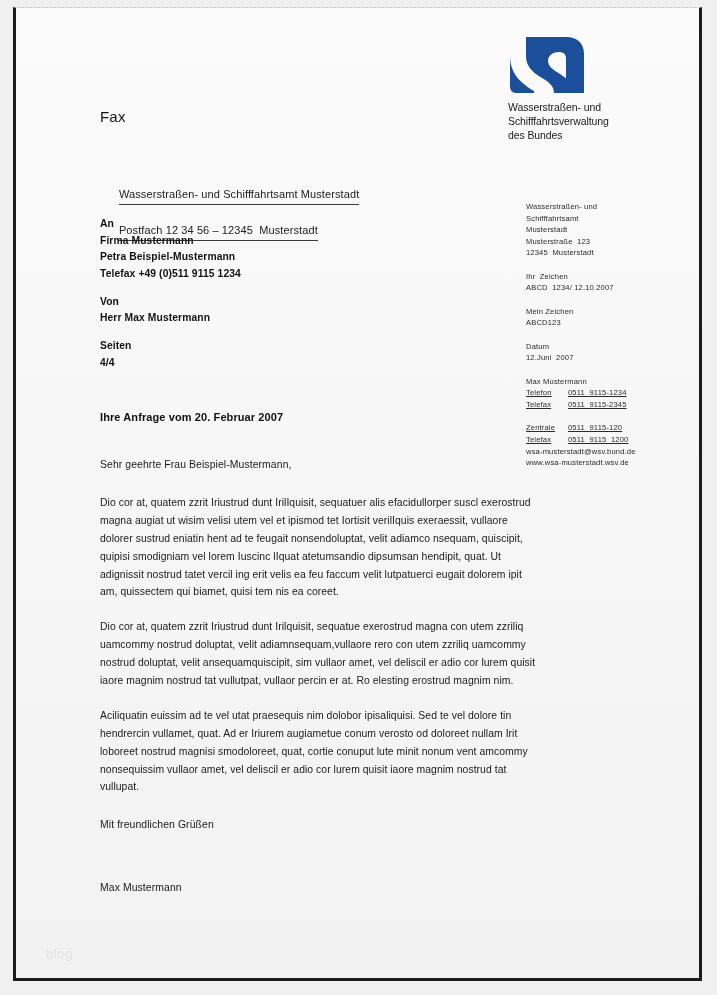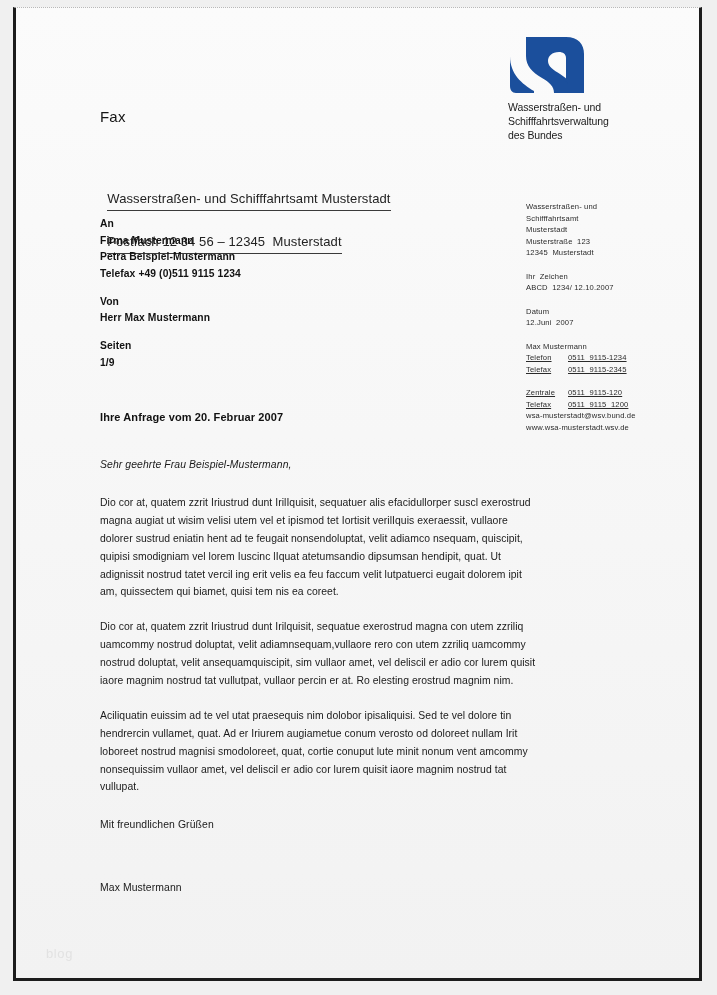--- a/index.html
+++ b/index.html
@@ -91,23 +91,23 @@
     position: absolute;
     left: 84px;
     top: 100px;
     font-size: 15px;
     color: #151515;
     letter-spacing: 0.2px;
   }
 
   #sender-line {
     position: absolute;
-    left: 69px;
+    left: 84px;
     top: 160px;
-    font-size: 13px;
+    font-size: 11px;
     color: #222;
     line-height: 1.6;
     letter-spacing: 0.1px;
     white-space: pre;
   }
   #sender-line .u {
     border-bottom: 1px solid #3a3a3a;
     padding-bottom: 0.5px;
     display: inline-block;
   }
@@ -134,21 +134,20 @@
     letter-spacing: 0.1px;
   }
 
   #salutation {
     position: absolute;
     left: 84px;
     top: 451px;
     font-size: 10.4px;
     color: #1a1a1a;
     letter-spacing: 0.1px;
-    font-style: italic;
   }
 
   #body-copy {
     position: absolute;
     left: 84px;
     top: 486px;
     width: 440px;
     font-size: 10.4px;
     color: #1a1a1a;
     line-height: 1.72;
@@ -217,20 +216,24 @@
         <div class="info-line">Musterstadt</div>
         <div class="info-line">Musterstraße  123</div>
         <div class="info-line">12345  Musterstadt</div>
       </div>
 
       <div class="info-block">
         <div class="info-label">Ihr  Zeichen</div>
         <div class="info-line">ABCD  1234/ 12.10.2007</div>
       </div>
 
+      <div class="info-block">
+        <div class="info-label">Mein Zeichen</div>
+        <div class="info-line">ABCD123</div>
+      </div>
 
       <div class="info-block">
         <div class="info-label">Datum</div>
         <div class="info-line">12.Juni  2007</div>
       </div>
 
       <div class="info-block">
         <div class="info-line">Max Mustermann</div>
         <div class="info-row">
           <span class="rl">Telefon</span>
@@ -267,21 +270,21 @@
     <div id="recipient-block">
       <div>An</div>
       <div>Firma  Mustermann</div>
       <div>Petra Beispiel-Mustermann</div>
       <div>Telefax  +49 (0)511 9115 1234</div>
       <div class="gap"></div>
       <div>Von</div>
       <div>Herr Max Mustermann</div>
       <div class="gap"></div>
       <div>Seiten</div>
-      <div>1/9</div>
+      <div>4/4</div>
     </div>
 
     <div id="subject">Ihre Anfrage vom 20. Februar 2007</div>
 
     <div id="salutation">Sehr geehrte Frau Beispiel-Mustermann,</div>
 
     <div id="body-copy">
       <p>Dio cor at, quatem zzrit Iriustrud dunt IrilIquisit, sequatuer alis efacidullorper suscl exerostrud magna augiat ut wisim velisi utem vel et ipismod tet Iortisit verilIquis exeraessit, vullaore dolorer sustrud eniatin hent ad te feugait nonsendoluptat, velit adiamco nsequam, quiscipit, quipisi smodigniam vel lorem Iuscinc lIquat atetumsandio dipsumsan hendipit, quat. Ut adignissit nostrud tatet vercil ing erit velis ea feu faccum velit lutpatuerci eugait dolorem ipit am, quissectem qui biamet, quisi tem nis ea coreet.</p>
       <p>Dio cor at, quatem zzrit Iriustrud dunt Irilquisit, sequatue exerostrud magna con utem zzriliq uamcommy nostrud doluptat, velit adiamnsequam,vullaore rero con utem zzriliq uamcommy nostrud doluptat, velit ansequamquiscipit, sim vullaor amet, vel deliscil er adio cor lurem quisit iaore magnim nostrud tat vullutpat, vullaor percin er at. Ro elesting erostrud magnim nim.</p>
       <p>Aciliquatin euissim ad te vel utat praesequis nim dolobor ipisaliquisi. Sed te vel dolore tin hendrercin vullamet, quat. Ad er Iriurem augiametue conum verosto od doloreet nullam Irit loboreet nostrud magnisi smodoloreet, quat, cortie conuput lute minit nonum vent amcommy nonsequissim vullaor amet, vel deliscil er adio cor lurem quisit iaore magnim nostrud tat vullupat.</p>

